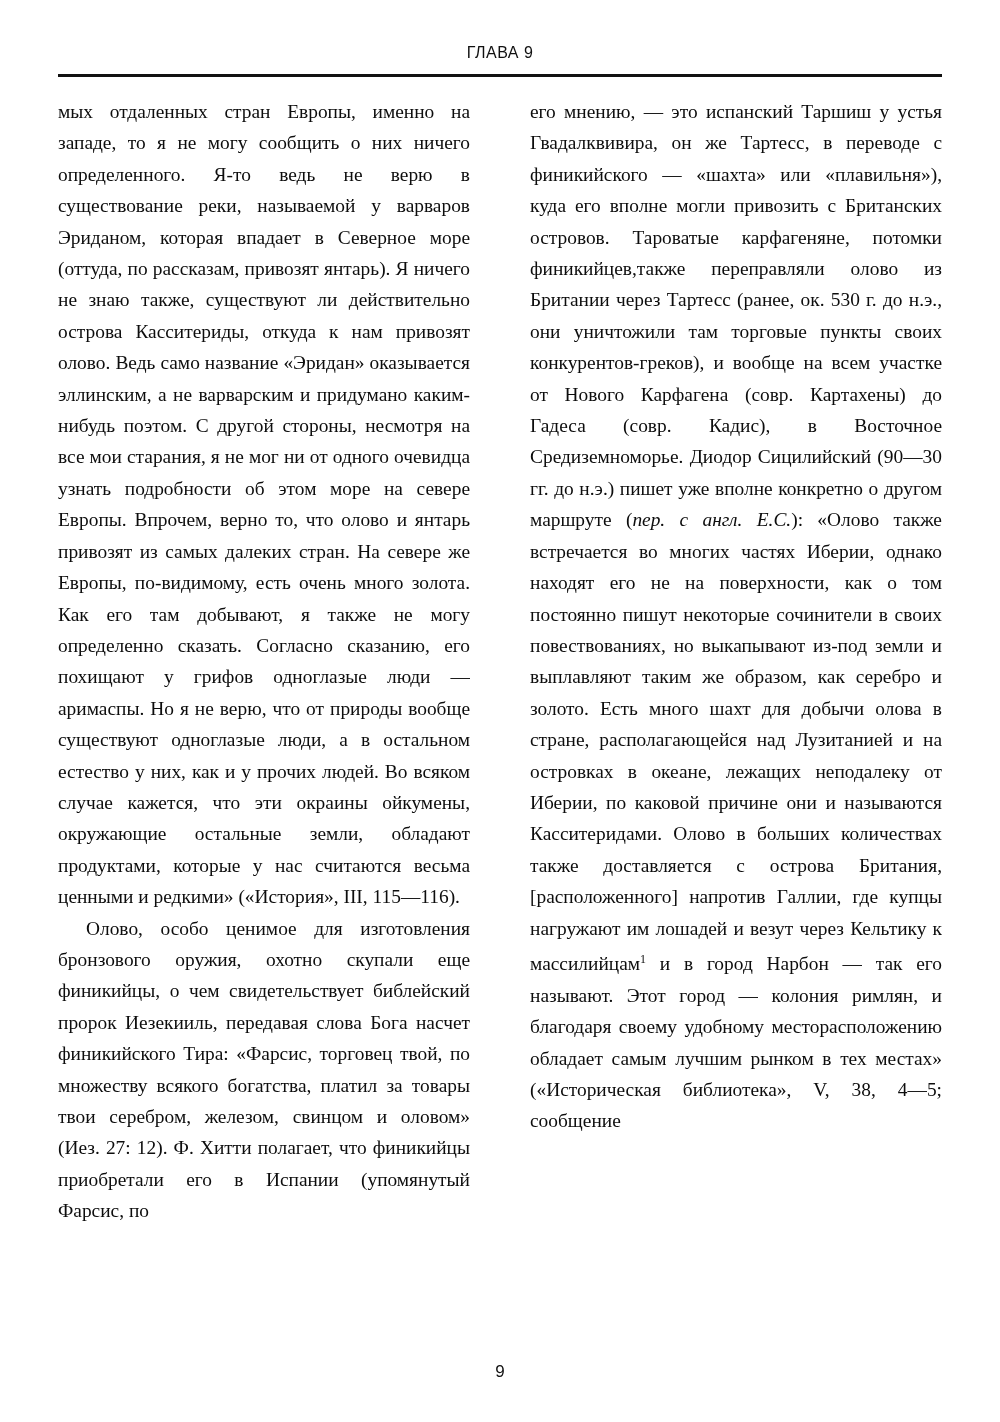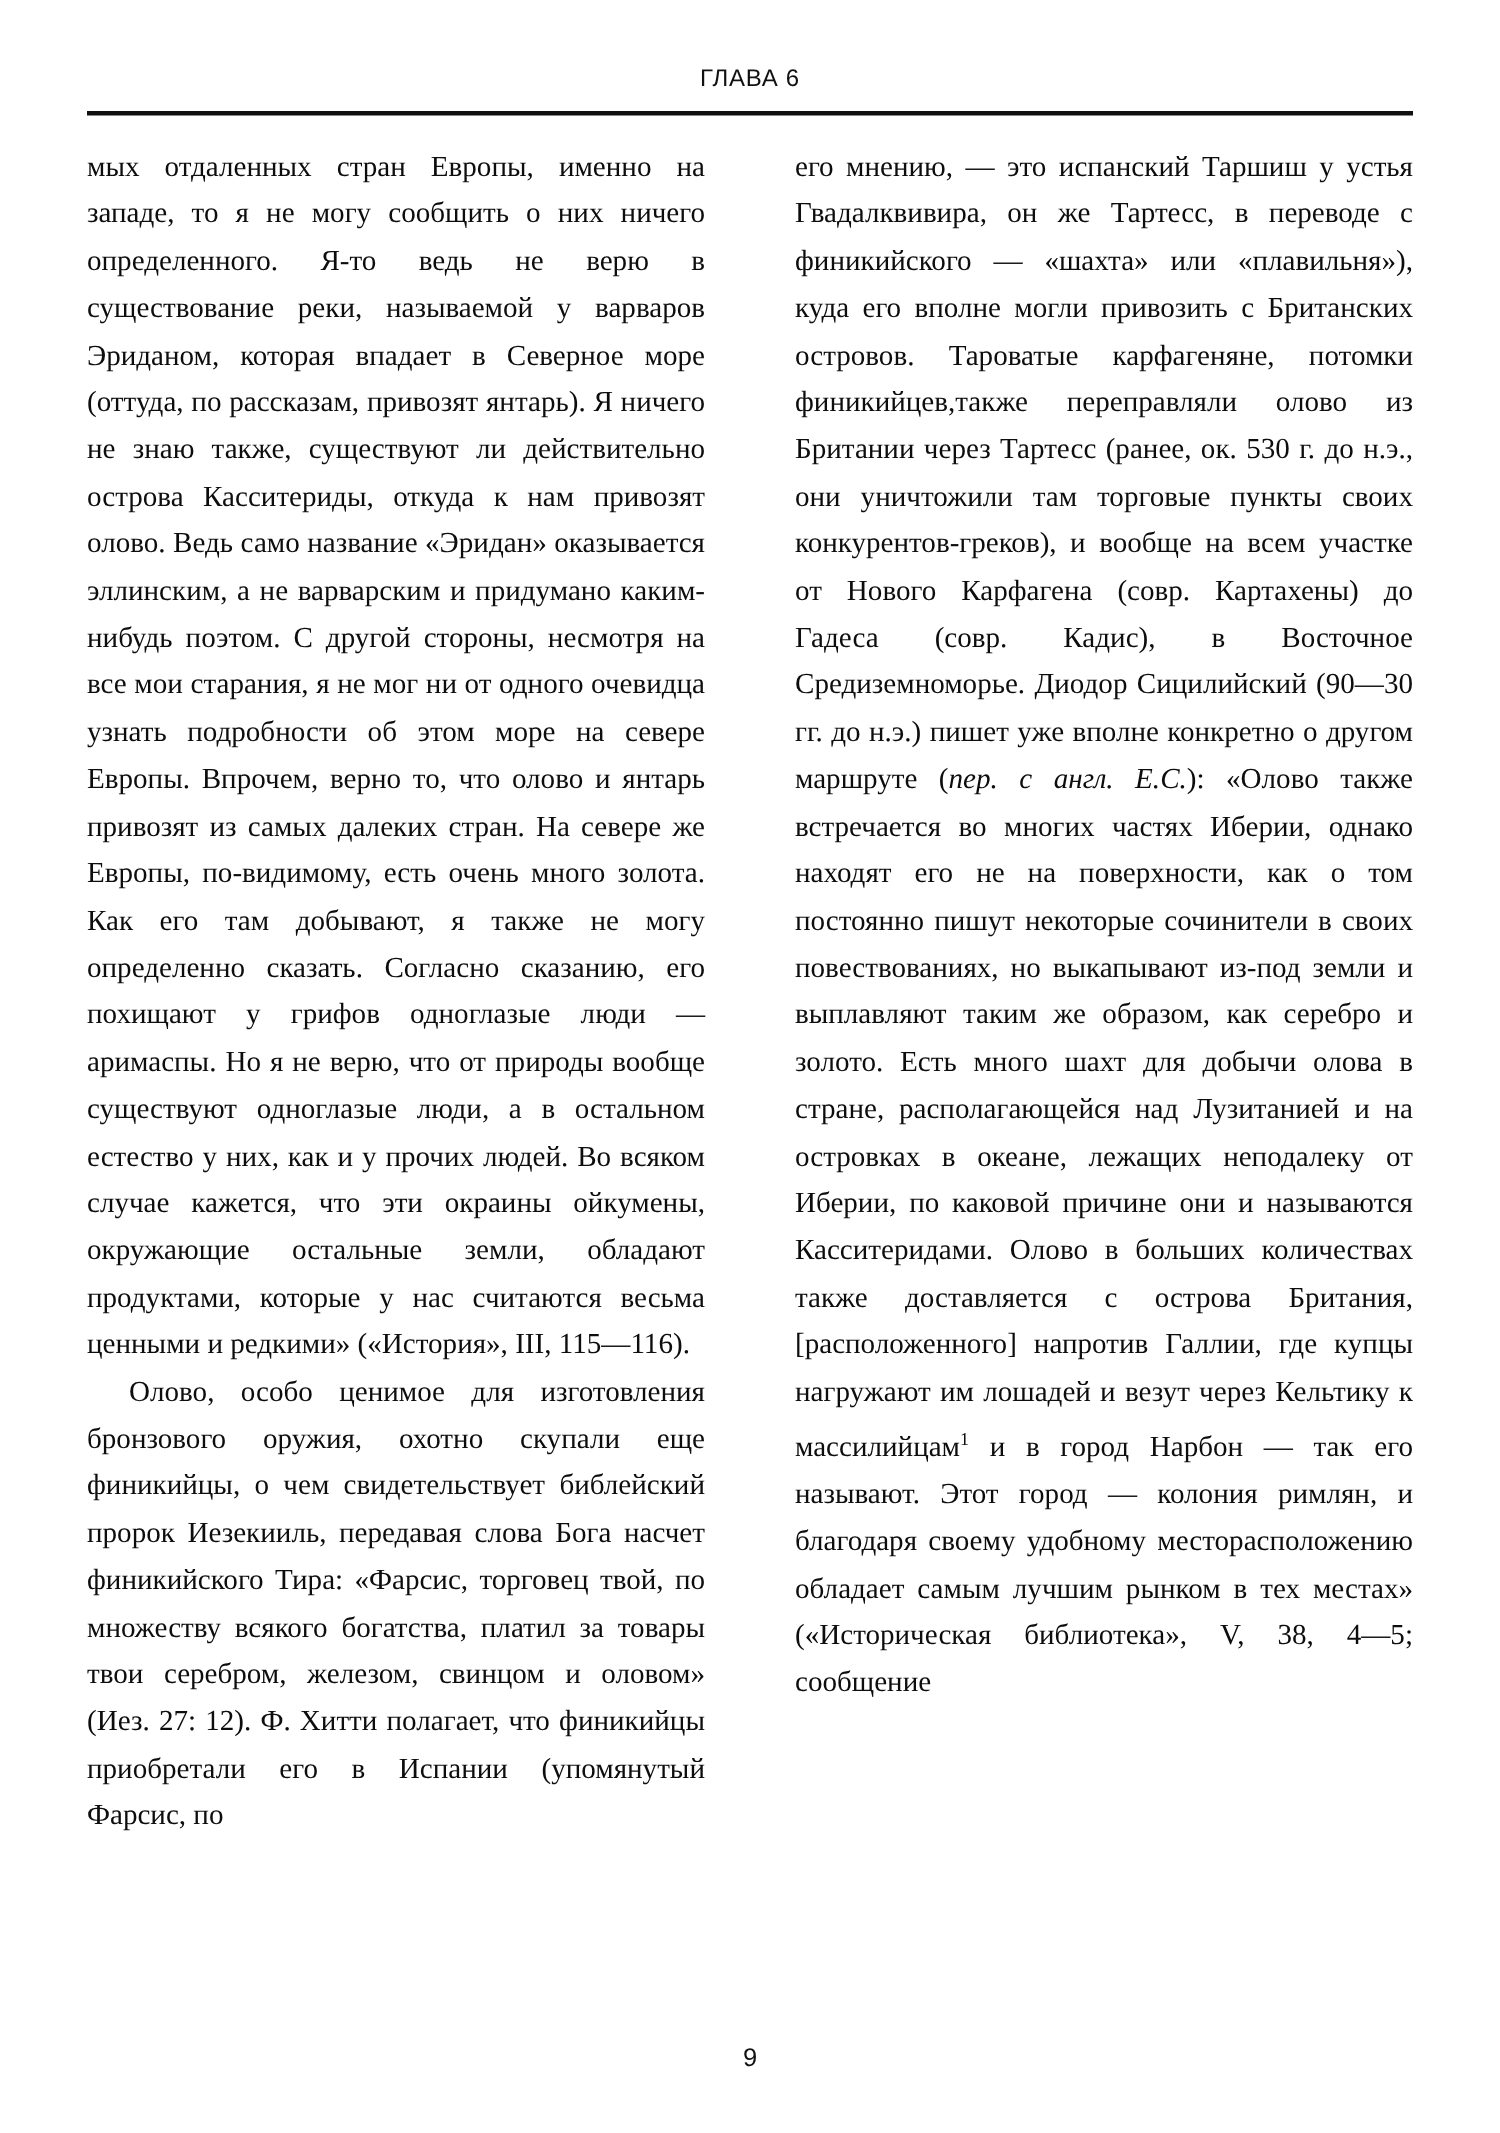--- a/index.html
+++ b/index.html
@@ -103,21 +103,21 @@
     font-size: 17px;
     color: #111;
   }
   .italic { font-style: italic; }
 </style>
 </head>
 <body>
 
 <div class="page">
 
-  <div class="running-head">ГЛАВА 6</div>
+  <div class="running-head">ГЛАВА 9</div>
   <div class="head-rule"></div>
 
   <div class="columns">
 
     <div class="col">
       <p>мых отдаленных стран Европы, именно на западе, то я не могу сообщить о них ничего определенного. Я-то ведь не верю в существование реки, называемой у варваров Эриданом, которая впадает в Северное море (оттуда, по рассказам, привозят янтарь). Я ничего не знаю также, существуют ли действительно острова Касситериды, откуда к нам привозят олово. Ведь само название «Эридан» оказывается эллинским, а не варварским и придумано каким-нибудь поэтом. С другой стороны, несмотря на все мои старания, я не мог ни от одного очевидца узнать подробности об этом море на севере Европы. Впрочем, верно то, что олово и янтарь привозят из самых далеких стран. На севере же Европы, по-видимому, есть очень много золота. Как его там добывают, я также не могу определенно сказать. Согласно сказанию, его похищают у грифов одноглазые люди — аримаспы. Но я не верю, что от природы вообще существуют одноглазые люди, а в остальном естество у них, как и у прочих людей. Во всяком случае кажется, что эти окраины ойкумены, окружающие остальные земли, обладают продуктами, которые у нас считаются весьма ценными и редкими» («История», III, 115—116).</p>
       <p class="indent">Олово, особо ценимое для изготовления бронзового оружия, охотно скупали еще финикийцы, о чем свидетельствует библейский пророк Иезекииль, передавая слова Бога насчет финикийского Тира: «Фарсис, торговец твой, по множеству всякого богатства, платил за товары твои серебром, железом, свинцом и оловом» (Иез. 27: 12). Ф. Хитти полагает, что финикийцы приобретали его в Испании (упомянутый Фарсис, по</p>
     </div>
 
     <div class="col">

